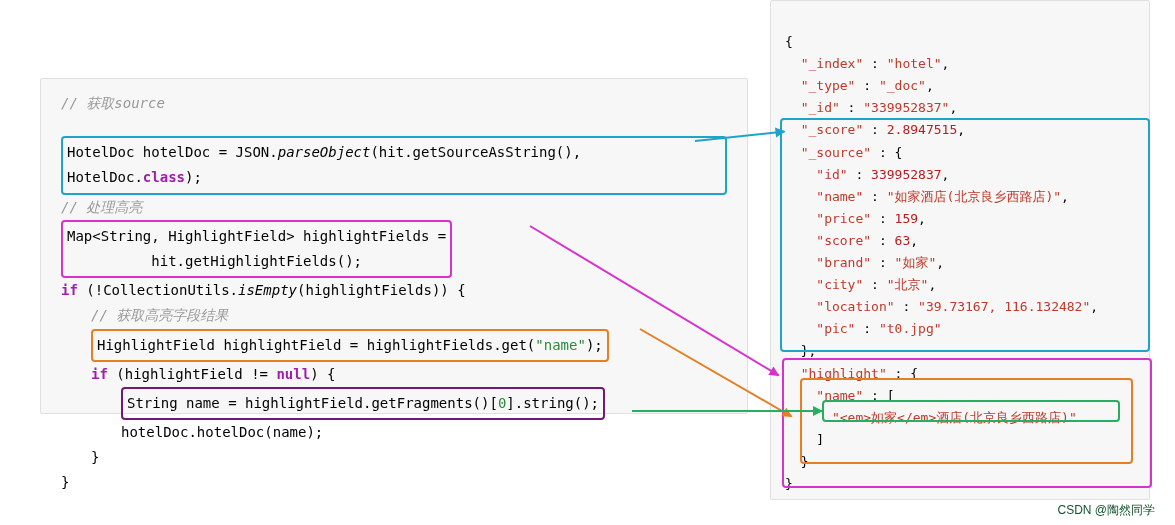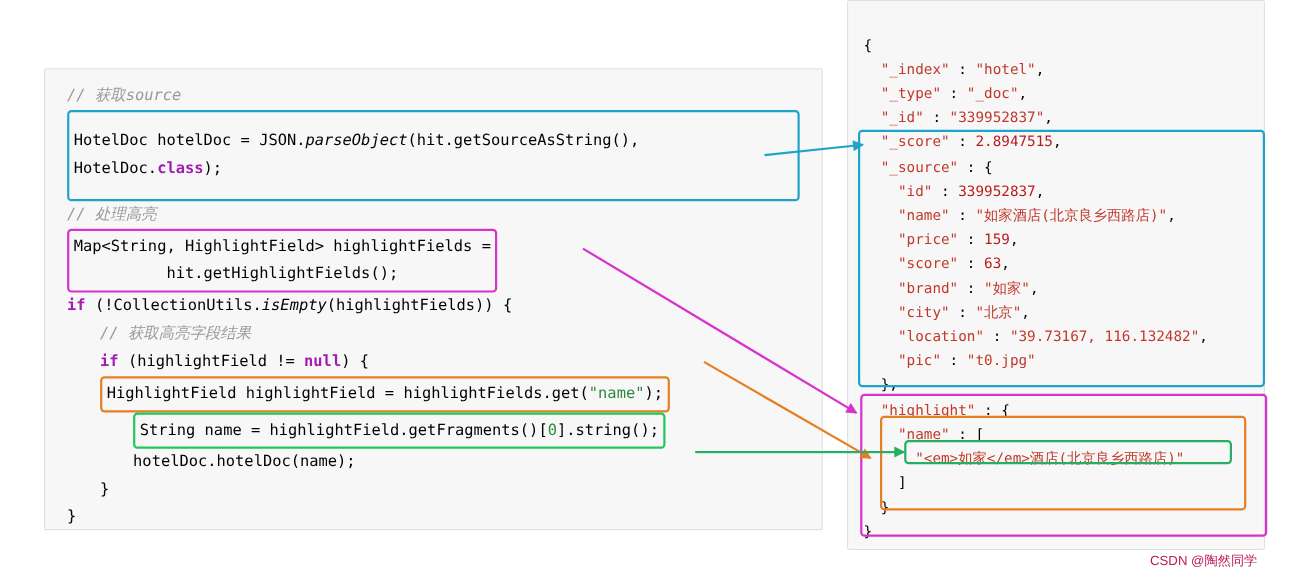--- a/index.html
+++ b/index.html
@@ -11,23 +11,23 @@
       font-family: "Menlo", "Monaco", "Consolas", monospace;
       font-size: 14px;
       background: #fff;
       width: 1175px;
       height: 525px;
       position: relative;
     }
     .left-panel {
       position: absolute;
       left: 40px;
-      top: 62px;
+      top: 78px;
       width: 708px;
-      height: 420px;
+      height: 336px;
       background: #f7f7f7;
       border: 1px solid #e0e0e0;
       border-radius: 2px;
       padding: 12px 20px;
       line-height: 1.8;
     }
     .right-panel {
       position: absolute;
       left: 770px;
       top: 0;
@@ -46,38 +46,39 @@
     .method-italic { font-style: italic; }
     .string { color: #2b8a3e; }
     .num { color: #2b8a3e; }
     .prop { color: #c0392b; }
     .val-str { color: #c0392b; }
     .val-num { color: #b91c1c; }
 
     .box-blue {
       border: 2px solid #1fa4c9;
       border-radius: 4px;
-      padding: 14px 4px;
+      padding: 2px 4px;
       display: block;
+      margin-top: 20px;
     }
     .box-magenta {
       border: 2px solid #d633cc;
       border-radius: 4px;
       padding: 2px 4px;
       display: inline-block;
       text-align: center;
     }
     .box-orange {
       border: 2px solid #e67e22;
       border-radius: 4px;
       padding: 2px 4px;
       display: inline-block;
     }
     .box-green {
-      border: 2px solid #22c55e;
+      border: 2px solid #701a75;
       border-radius: 4px;
       padding: 2px 4px;
       display: inline-block;
     }
 
     .indent1 { padding-left: 30px; display: block; }
     .indent2 { padding-left: 60px; display: block; }
 
     
     .arrow {
@@ -96,24 +97,24 @@
       border-bottom: 5px solid transparent;
       border-left-color: inherit;
     }
     .arrow-blue { background: #1fa4c9; color: #1fa4c9; }
     .arrow-magenta { background: #d633cc; color: #d633cc; }
     .arrow-orange { background: #e67e22; color: #e67e22; }
     .arrow-green { background: #27ae60; color: #27ae60; }
 
     .watermark {
       position: absolute;
-      right: 32px;
+      right: 20px;
       bottom: 6px;
       font-size: 12px;
-      color: #be185d;
+      color: #14532d;
       font-family: sans-serif;
     }
 
     .r-box-blue {
       position: absolute;
       border: 2px solid #1fa4c9;
       border-radius: 4px;
     }
     .r-box-magenta {
       position: absolute;
@@ -140,22 +141,22 @@
     <span><span>HotelDoc hotelDoc = JSON.</span><span class="method-italic">parseObject</span><span>(hit.getSourceAsString(),</span></span><br>
     <span><span>HotelDoc.</span><span class="keyword">class</span><span>);</span></span>
   </div>
   <span class="comment">// 处理高亮</span><br>
   <div class="box-magenta">
     <span>Map&lt;String, HighlightField&gt; highlightFields =</span><br>
     <span>hit.getHighlightFields();</span>
   </div><br>
   <span><span class="keyword">if</span><span> (!CollectionUtils.</span><span class="method-italic">isEmpty</span><span>(highlightFields)) {</span></span>
   <span class="indent1 comment">// 获取高亮字段结果</span>
+  <span class="indent1"><span class="box-orange"><span>HighlightField highlightField = highlightFields.get(</span><span class="string">"name"</span><span>);</span></span></span>
   <span class="indent1"><span class="keyword">if</span><span> (highlightField != </span><span class="keyword">null</span><span>) {</span></span>
-  <span class="indent1"><span class="box-orange"><span>HighlightField highlightField = highlightFields.get(</span><span class="string">"name"</span><span>);</span></span></span>
   <span class="indent2"><span class="box-green"><span>String name = highlightField.getFragments()[</span><span class="num">0</span><span>].string();</span></span></span>
   <span class="indent2">hotelDoc.hotelDoc(name);</span>
   <span class="indent1">}</span>
   <span>}</span>
 </div>
 
 <div class="right-panel">
 <span><span>{</span></span>
 <span>  <span class="prop">"_index"</span> : <span class="val-str">"hotel"</span>,</span>
 <span>  <span class="prop">"_type"</span> : <span class="val-str">"_doc"</span>,</span>

